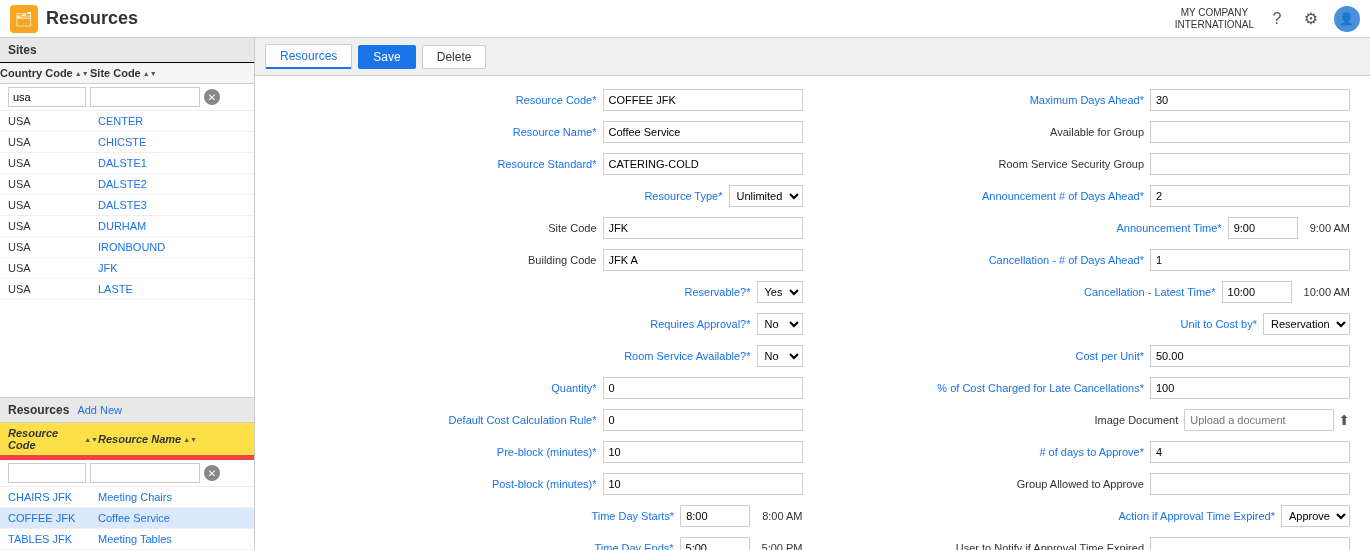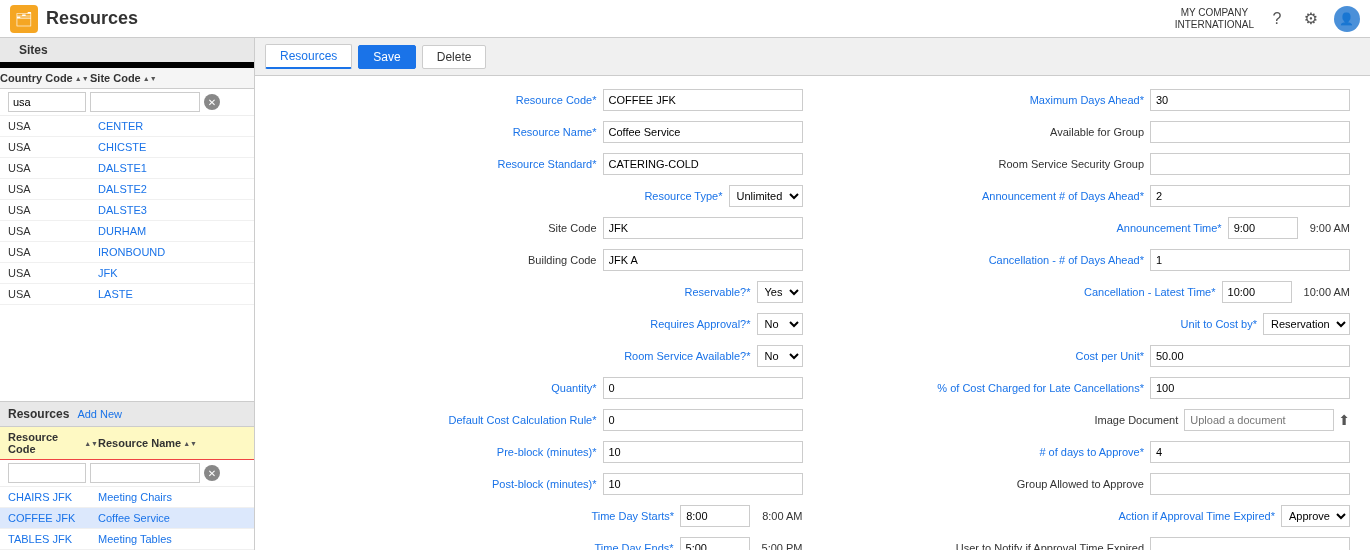--- a/index.html
+++ b/index.html
@@ -43,25 +43,25 @@
     
     .sidebar {
       width: 255px; min-width: 255px;
       background: #fff;
       border-right: 1px solid #ccc;
       display: flex; flex-direction: column;
       overflow: hidden;
     }
     .sidebar-section-header {
       background: #e8e8e8;
-      padding: 5px 19px;
+      padding: 5px 8px;
       font-weight: bold;
       font-size: 12px;
       color: #333;
-      border-bottom: 6px solid #000000;
+      border-bottom: 1px solid #000000;
     }
     .table-header {
       display: flex;
       background: #f5f5f5;
       border-bottom: 1px solid #ccc;
       padding: 4px 0;
     }
     .table-header-cell {
       font-weight: bold; font-size: 11px; color: #333;
       display: flex; align-items: center; gap: 2px;
@@ -116,23 +116,24 @@
     .resources-tab {
       font-weight: bold; font-size: 12px;
       color: #333; cursor: pointer;
     }
     .add-new-btn {
       font-size: 11px; color: #1a73e8;
       cursor: pointer; text-decoration: none;
     }
     .res-table-header {
       display: flex;
-      background: #fef9c3;
+      background: #fde047;
       padding: 4px 8px;
-      border-bottom: 1px solid #ef4444;
+      border-bottom: 5px solid #ef4444;
+      font-style: italic;
     }
     .res-header-cell {
       font-weight: bold; font-size: 11px; color: #333;
       display: flex; align-items: center; gap: 2px;
     }
     .col-rescode { width: 90px; }
     .col-resname { flex: 1; }
     .res-filter-row {
       display: flex;
       padding: 3px 8px;

